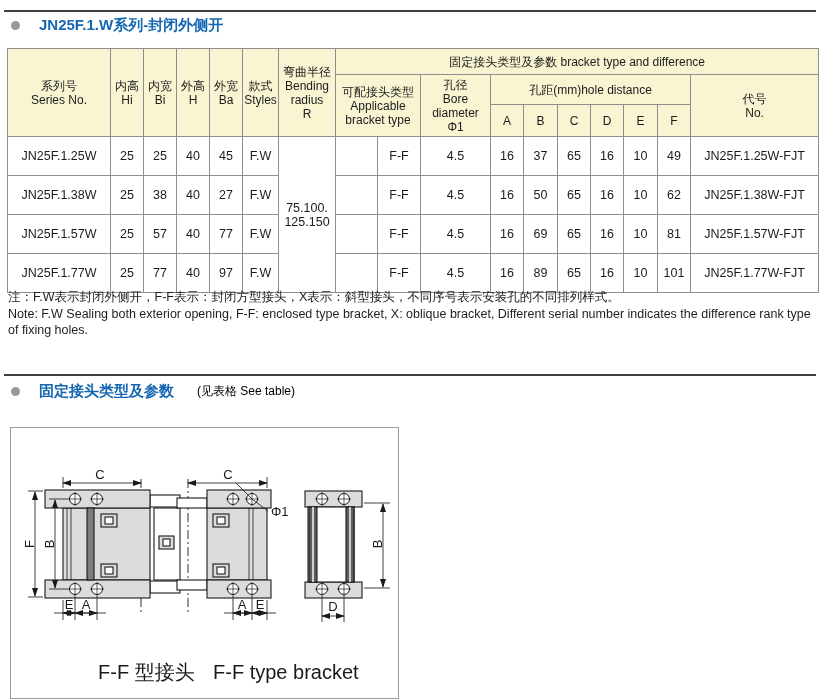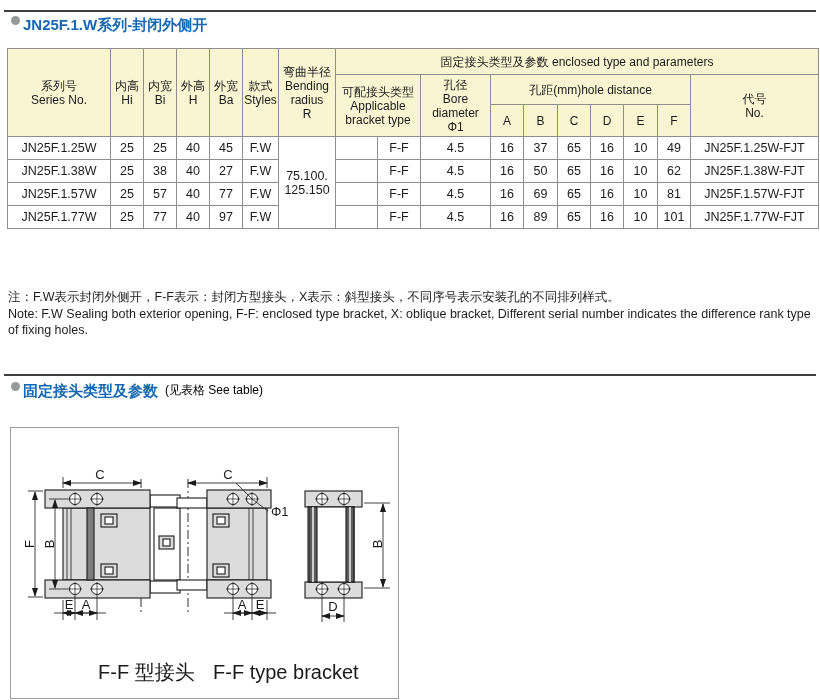--- a/index.html
+++ b/index.html
@@ -1,31 +1,31 @@
 <!DOCTYPE html>
 <html><head>
 <meta charset="utf-8">
 <style>
   html,body{margin:0;padding:0;background:#ffffff;}
   #page{position:relative;width:820px;height:700px;background:#ffffff;overflow:hidden;
         font-family:"Liberation Sans","DejaVu Sans",sans-serif;color:#222;}
   .rule{position:absolute;height:2px;background:#3f3f3f;}
-  .sec-head{position:absolute;display:flex;gap:3px;white-space:nowrap;}
+  .sec-head{position:absolute;display:flex;align-items:center;gap:19px;white-space:nowrap;}
   .bullet{width:9px;height:9px;border-radius:50%;background:#97999b;flex:0 0 auto;}
   .sec-zh{font-size:15px;font-weight:bold;color:#1567b2;}
   .sec-en{font-size:15px;color:#8d8f91;}
   .sec-note{font-size:12px;color:#000000;margin-left:4px;}
 
   table.spec{position:absolute;left:7px;top:48px;border-collapse:collapse;table-layout:fixed;width:811px;}
   table.spec th,table.spec td{border:1px solid #8e8e8e;text-align:center;vertical-align:middle;
       padding:0 1px;font-weight:normal;overflow:hidden;}
   table.spec thead th{background:#f9f5d3;font-size:12px;line-height:14px;color:#1b1b1b;}
   table.spec tbody td{background:#ffffff;font-size:12.5px;color:#1b1b1b;}
   tr.hr1{height:26px;} tr.hr2{height:30px;} tr.hr3{height:32px;}
-  tbody tr{height:23px;}
+  tbody tr{height:39px;}
   th.group{border-bottom:4px solid #ffffff;font-size:12.5px;}
   th.small{font-size:11px;line-height:12.5px;}
   td.no-cell{text-align:left;padding-left:4px;font-size:12.5px;}
   .hdr2{display:block;line-height:14px;}
 
   #notes{position:absolute;left:8px;top:289px;width:806px;font-size:12.5px;line-height:16.5px;color:#1d1d1d;}
   #diagram-box{position:absolute;left:10px;top:427px;width:389px;height:272px;
       border:1px solid #9c9c9c;box-sizing:border-box;background:#fff;}
   #diagram-box svg{display:block;}
   .dim-label{font-size:13px;fill:#1a1a1a;}
@@ -89,21 +89,21 @@
           <span class="hdr2">款式</span>
           <span class="hdr2">Styles</span>
         </th>
         <th rowspan="3" class="small">
           <span class="hdr2">弯曲半径</span>
           <span class="hdr2">Bending radius</span>
           <span class="hdr2">R</span>
         </th>
         <th colspan="10" class="group">
           <span>固定接头类型及参数</span>
-          <span>enclosed type and parameters</span>
+          <span>bracket type and difference</span>
         </th>
       </tr>
       <tr class="hr2">
         <th colspan="2" rowspan="2" class="small">
           <span class="hdr2">可配接头类型</span>
           <span class="hdr2">Applicable bracket type</span>
         </th>
         <th rowspan="2" class="small">
           <span class="hdr2">孔径</span>
           <span class="hdr2">Bore diameter</span>

